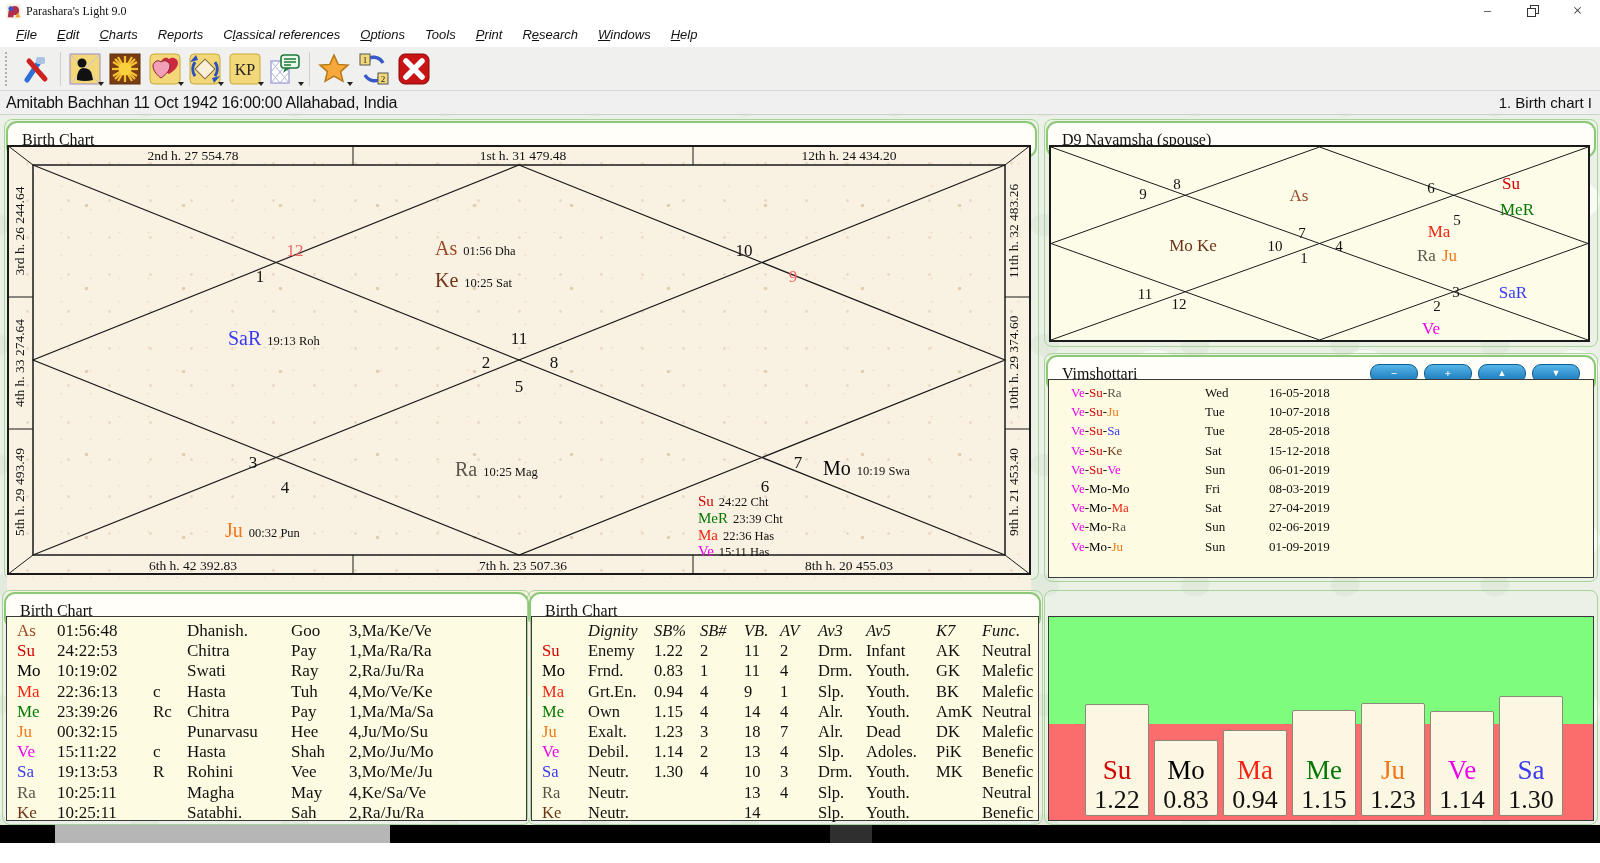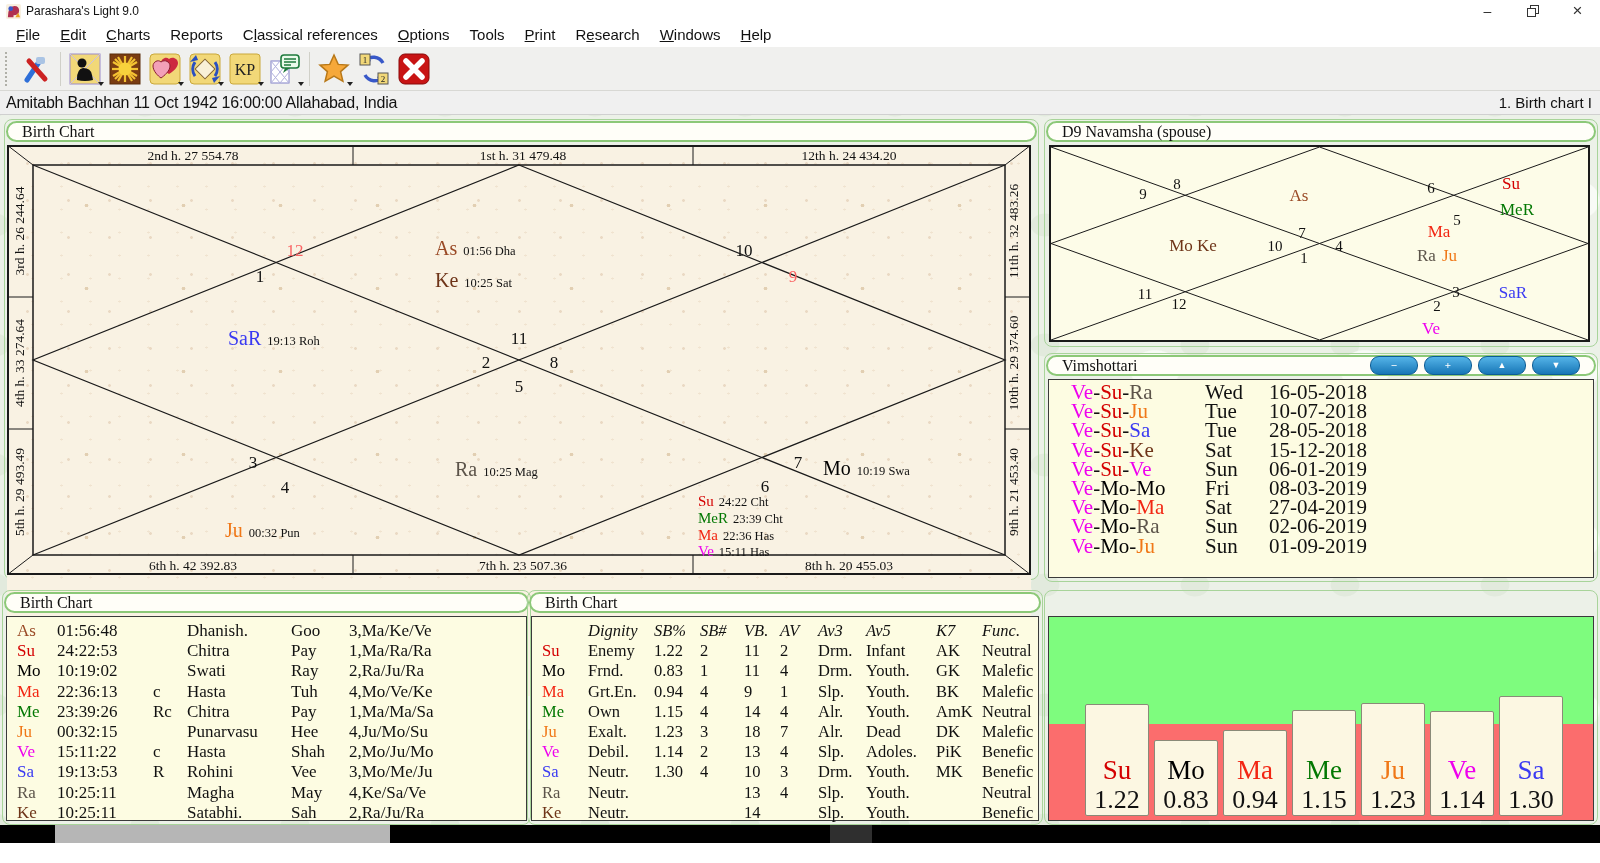--- a/index.html
+++ b/index.html
@@ -1,54 +1,54 @@
 <!DOCTYPE html>
 <html><head>
 <meta charset="utf-8">
 <style>
   html,body{margin:0;padding:0;background:#000;}
   .app{position:relative;width:1600px;height:863px;background:#fff;overflow:hidden;
        font-family:"Liberation Sans",sans-serif;-webkit-font-smoothing:antialiased;}
   
-  .titlebar{height:22px;background:#fff;display:flex;align-items:center;}
+  .titlebar{height:22px;background:#fff;display:flex;align-items:center;font-family:Liberation Serif, serif;}
   .titlebar .appicon{margin:0 5px 0 6px;display:flex;}
   .titlebar .title{font-size:12px;color:#111;}
   .titlebar .spacer{flex:1;}
   .wbtn{width:45px;height:22px;display:flex;align-items:center;justify-content:center;
         font-size:14px;color:#333;cursor:default;}
   .menubar{height:25px;background:#fff;display:flex;align-items:center;padding-left:6px;}
-  .menu-item{font-size:15px;color:#111;padding:0 10px;line-height:25px;cursor:default;}
+  .menu-item{font-size:13px;color:#111;padding:0 10px;line-height:25px;cursor:default;font-style:italic;}
   .u{text-decoration:underline;}
   .toolbar{height:43px;background:#f0f0ee;display:flex;align-items:center;padding-left:3px;border-bottom:1px solid #d8d8d4;}
   .tb-handle{width:4px;height:34px;border-left:2px dotted #b0b0a8;margin:0 5px 0 2px;}
   .tb-sep{width:1px;height:34px;background:#d0d0c8;margin:0 4px;}
   .tbtn{width:40px;height:38px;display:flex;align-items:center;justify-content:center;position:relative;}
   .tbtn svg{display:block;}
   .tbtn.has-menu:after{content:"";position:absolute;right:1px;bottom:2px;border-left:3px solid transparent;
         border-right:3px solid transparent;border-top:4px solid #222;}
   .tabbar{height:22px;background:#fff;position:relative;}
   .tabbar svg{position:absolute;left:0;top:0;}
   .headerrow{height:23px;background:#f0f0f0;display:flex;align-items:center;border-bottom:1px solid #d0d0d0;}
   .headerrow .hleft{font-size:16px;color:#111;padding-left:6px;letter-spacing:-0.2px;}
   .headerrow .hright{margin-left:auto;font-size:15px;color:#111;padding-right:8px;}
   
   .workspace{position:relative;height:710px;background-color:#ecf1e8;
      background-image:radial-gradient(#f8fbf6 16%,transparent 17%),radial-gradient(#e2eadd 13%,transparent 14%);
      background-size:210px 170px,150px 120px;background-position:0 0,70px 50px;}
   .panel{position:absolute;border:1px solid #a8d49a;border-radius:8px;}
   .capsule{position:absolute;left:1px;right:1px;top:1px;height:17px;border:2px solid #8cc878;border-radius:11px;
-     background:#fffef8;display:flex;align-items:center;padding:0 14px;
+     background:#fffef8;display:flex;align-items:center;padding:8px 14px;
      font-family:"Liberation Serif",serif;font-size:16px;color:#111;}
   .content{position:absolute;left:3px;right:3px;top:25px;bottom:3px;border:1px solid #3a3a3a;background:#fdfce2;}
   
   .vbtns{margin-left:auto;display:flex;gap:6px;}
   .vbtn{width:46px;height:17px;border-radius:9px;background:linear-gradient(#55b4e8,#1776b6);
      border:1px solid #0d5c94;color:#fff;display:flex;align-items:center;justify-content:center;
      font-size:11px;font-weight:bold;line-height:1;}
-  .vlist{padding:3px 0 0 22px;font-family:"Liberation Serif",serif;font-size:21px;}
+  .vlist{padding:3px 0 0 22px;font-family:"Liberation Serif",serif;font-size:13px;}
   .vrow{display:flex;height:19.2px;line-height:19.2px;color:#111;}
   .vdasha{width:134px;}
   .vday{width:64px;}
   
   .ptable,.stable{padding:4px 0 0 10px;font-family:"Liberation Serif",serif;font-size:17px;color:#111;}
   .prow{display:flex;height:20.2px;line-height:20.2px;}
   .pc-p{width:40px;}.pc-t{width:96px;}.pc-f{width:34px;}.pc-n{width:104px;}.pc-s{width:58px;}
   .srow{display:flex;height:20.2px;line-height:20.2px;font-size:16.5px;}
   .sc-p{width:46px;}
   .sc-0{width:66px;}.sc-1{width:46px;}.sc-2{width:44px;}.sc-3{width:36px;}.sc-4{width:38px;}

